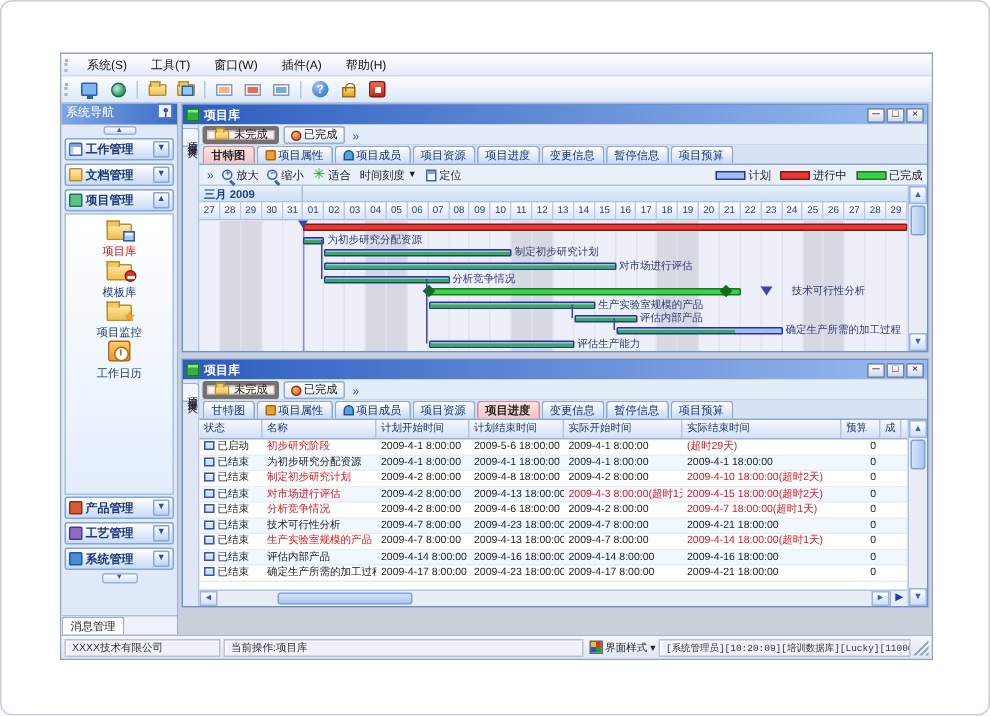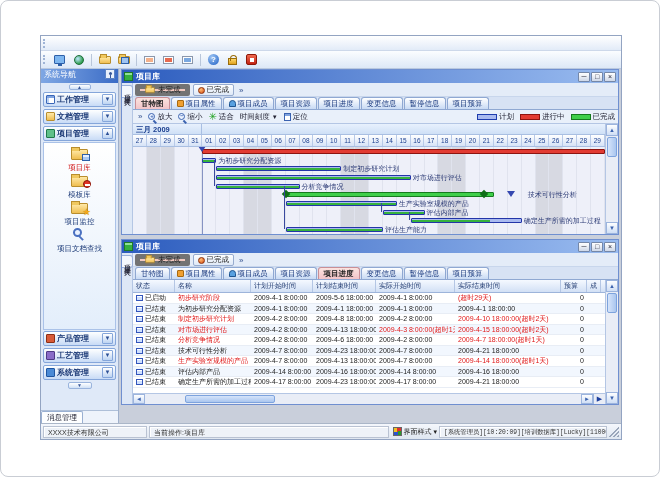--- a/index.html
+++ b/index.html
@@ -90,21 +90,21 @@
   .cw-ico { width:9px; height:9px; background:#35b040; border:1px solid #1d7a28; box-shadow:inset 0 2px #8fe098; margin-right:3px; }
   .cw-title .t { flex:1; color:#fff; font-weight:bold; font-size:8px; }
   .wbtn { width:12px; height:10px; margin-left:1px; background:linear-gradient(#ffffff,#cfd8e8); border:1px solid #7487a8; font-size:7px; line-height:8px; text-align:center; color:#223; border-radius:1px; }
   .cw-body { flex:1; display:flex; min-height:0; }
   .vstrip { width:11px; background:#dde7f6; border-right:1px solid #b4c6e4; }
   .vtab { writing-mode:vertical-rl; text-orientation:upright; font-size:7px; letter-spacing:1px; color:#223; background:#f3f7fd; border:1px solid #9ab0d8; border-left:none; border-radius:0 3px 3px 0; padding:3px 0; margin-top:2px; width:11px; }
   .cw-content { flex:1; display:flex; flex-direction:column; min-width:0; }
 
   .filter-row { height:14px; display:flex; align-items:center; padding:1px 2px 0; background:#e4ecf8; border-bottom:1px solid #c8d6ec; }
   .fbtn { height:12px; display:flex; align-items:center; padding:0 4px; margin-right:3px; border-radius:2px; font-size:7.5px; color:#222; background:linear-gradient(#fdfeff,#dfe9f7); border:1px solid #97accf; }
-  .fbtn.sel { background:#fdf4f2; border:5px solid #737373; box-shadow:0 0 0 1px #f0c8c0 inset;justify-content:space-between; }
+  .fbtn.sel { background:#fdf4f2; border:3px solid #737373; box-shadow:0 0 0 1px #f0c8c0 inset;justify-content:space-between; }
   .fball { width:7px; height:7px; border-radius:50%; background:radial-gradient(circle at 35% 30%,#ffc078,#d84b10); border:1px solid #8d2f08; margin-right:2px; }
   .fbtn .ic-folder { transform:scale(.8); margin-right:2px; }
   .chev { font-size:8px; color:#33508e; margin-left:2px; }
 
   .tab-row { height:13px; display:flex; align-items:flex-end; padding:0 2px; background:#d7e2f4; border-bottom:1px solid #8fa8d2; }
   .tab { height:12px; display:flex; align-items:center; padding:0 5px; margin-right:1px; font-size:7.5px; color:#15357c; background:linear-gradient(#ffffff,#c8daf4); border:1px solid #8fa8d2; border-bottom:none; border-radius:3px 3px 0 0; white-space:nowrap; }
   .tab.sel { background:linear-gradient(#fbe3df,#f2c4c8); border-color:#c98f96; color:#222; font-weight:bold; }
   .tico { width:7px; height:7px; margin-right:2px; border-radius:1px; }
   .tico.prop { background:#f0a030; border:1px solid #a86a10; }
   .tico.member { background:#58a0e0; border:1px solid #1f5590; border-radius:50% 50% 0 0; }
@@ -177,20 +177,27 @@
       linear-gradient(135deg, transparent 50%, #9aa6ba 50%, #9aa6ba 58%, transparent 58%, transparent 70%, #9aa6ba 70%, #9aa6ba 78%, transparent 78%, transparent 90%, #9aa6ba 90%); }
 </style>
 </head>
 <body>
 
 <div class="page">
   <div class="app">
 
     <div class="menubar">
       <div class="handle"></div>
+      <div id="menu-items" style="display:flex;">
+          <div class="menu-item">系统(S)</div>
+          <div class="menu-item">工具(T)</div>
+          <div class="menu-item">窗口(W)</div>
+          <div class="menu-item">插件(A)</div>
+          <div class="menu-item">帮助(H)</div>
+        </div>
     </div>
 
     <div class="toolbar">
       <div class="handle"></div>
       <div id="toolbar-icons" style="display:flex;align-items:center;">
           <div class="tbtn">
             <span class="ic ic-monitor"></span>
           </div>
           <div class="tbtn">
             <span class="ic ic-globe"></span>
@@ -247,21 +254,21 @@
             </div>
             <div class="sb-btn">
               <span class="sic sic-project"></span>
               <span class="lbl">项目管理</span>
               <span class="sb-drop">▲</span>
             </div>
             <div class="sb-panel">
               <div class="sb-item sel"><span class="nicon"><span class="nfold"></span><span class="badge b-window"></span></span><span class="nlbl">项目库</span></div>
               <div class="sb-item"><span class="nicon"><span class="nfold"></span><span class="badge b-block"></span></span><span class="nlbl">模板库</span></div>
               <div class="sb-item"><span class="nicon"><span class="nfold"></span><span class="badge b-star">★</span></span><span class="nlbl">项目监控</span></div>
-              <div class="sb-item"><span class="nicon"><span class="nmagbig"></span></span><span class="nlbl">项目文档查找</span></div>
+              <div class="sb-item"><span class="nicon"><span class="ncal"></span></span><span class="nlbl">工作日历</span></div>
             </div>
             <div class="sb-btn">
               <span class="sic sic-product"></span>
               <span class="lbl">产品管理</span>
               <span class="sb-drop">▼</span>
             </div>
             <div class="sb-btn">
               <span class="sic sic-craft"></span>
               <span class="lbl">工艺管理</span>
               <span class="sb-drop">▼</span>

